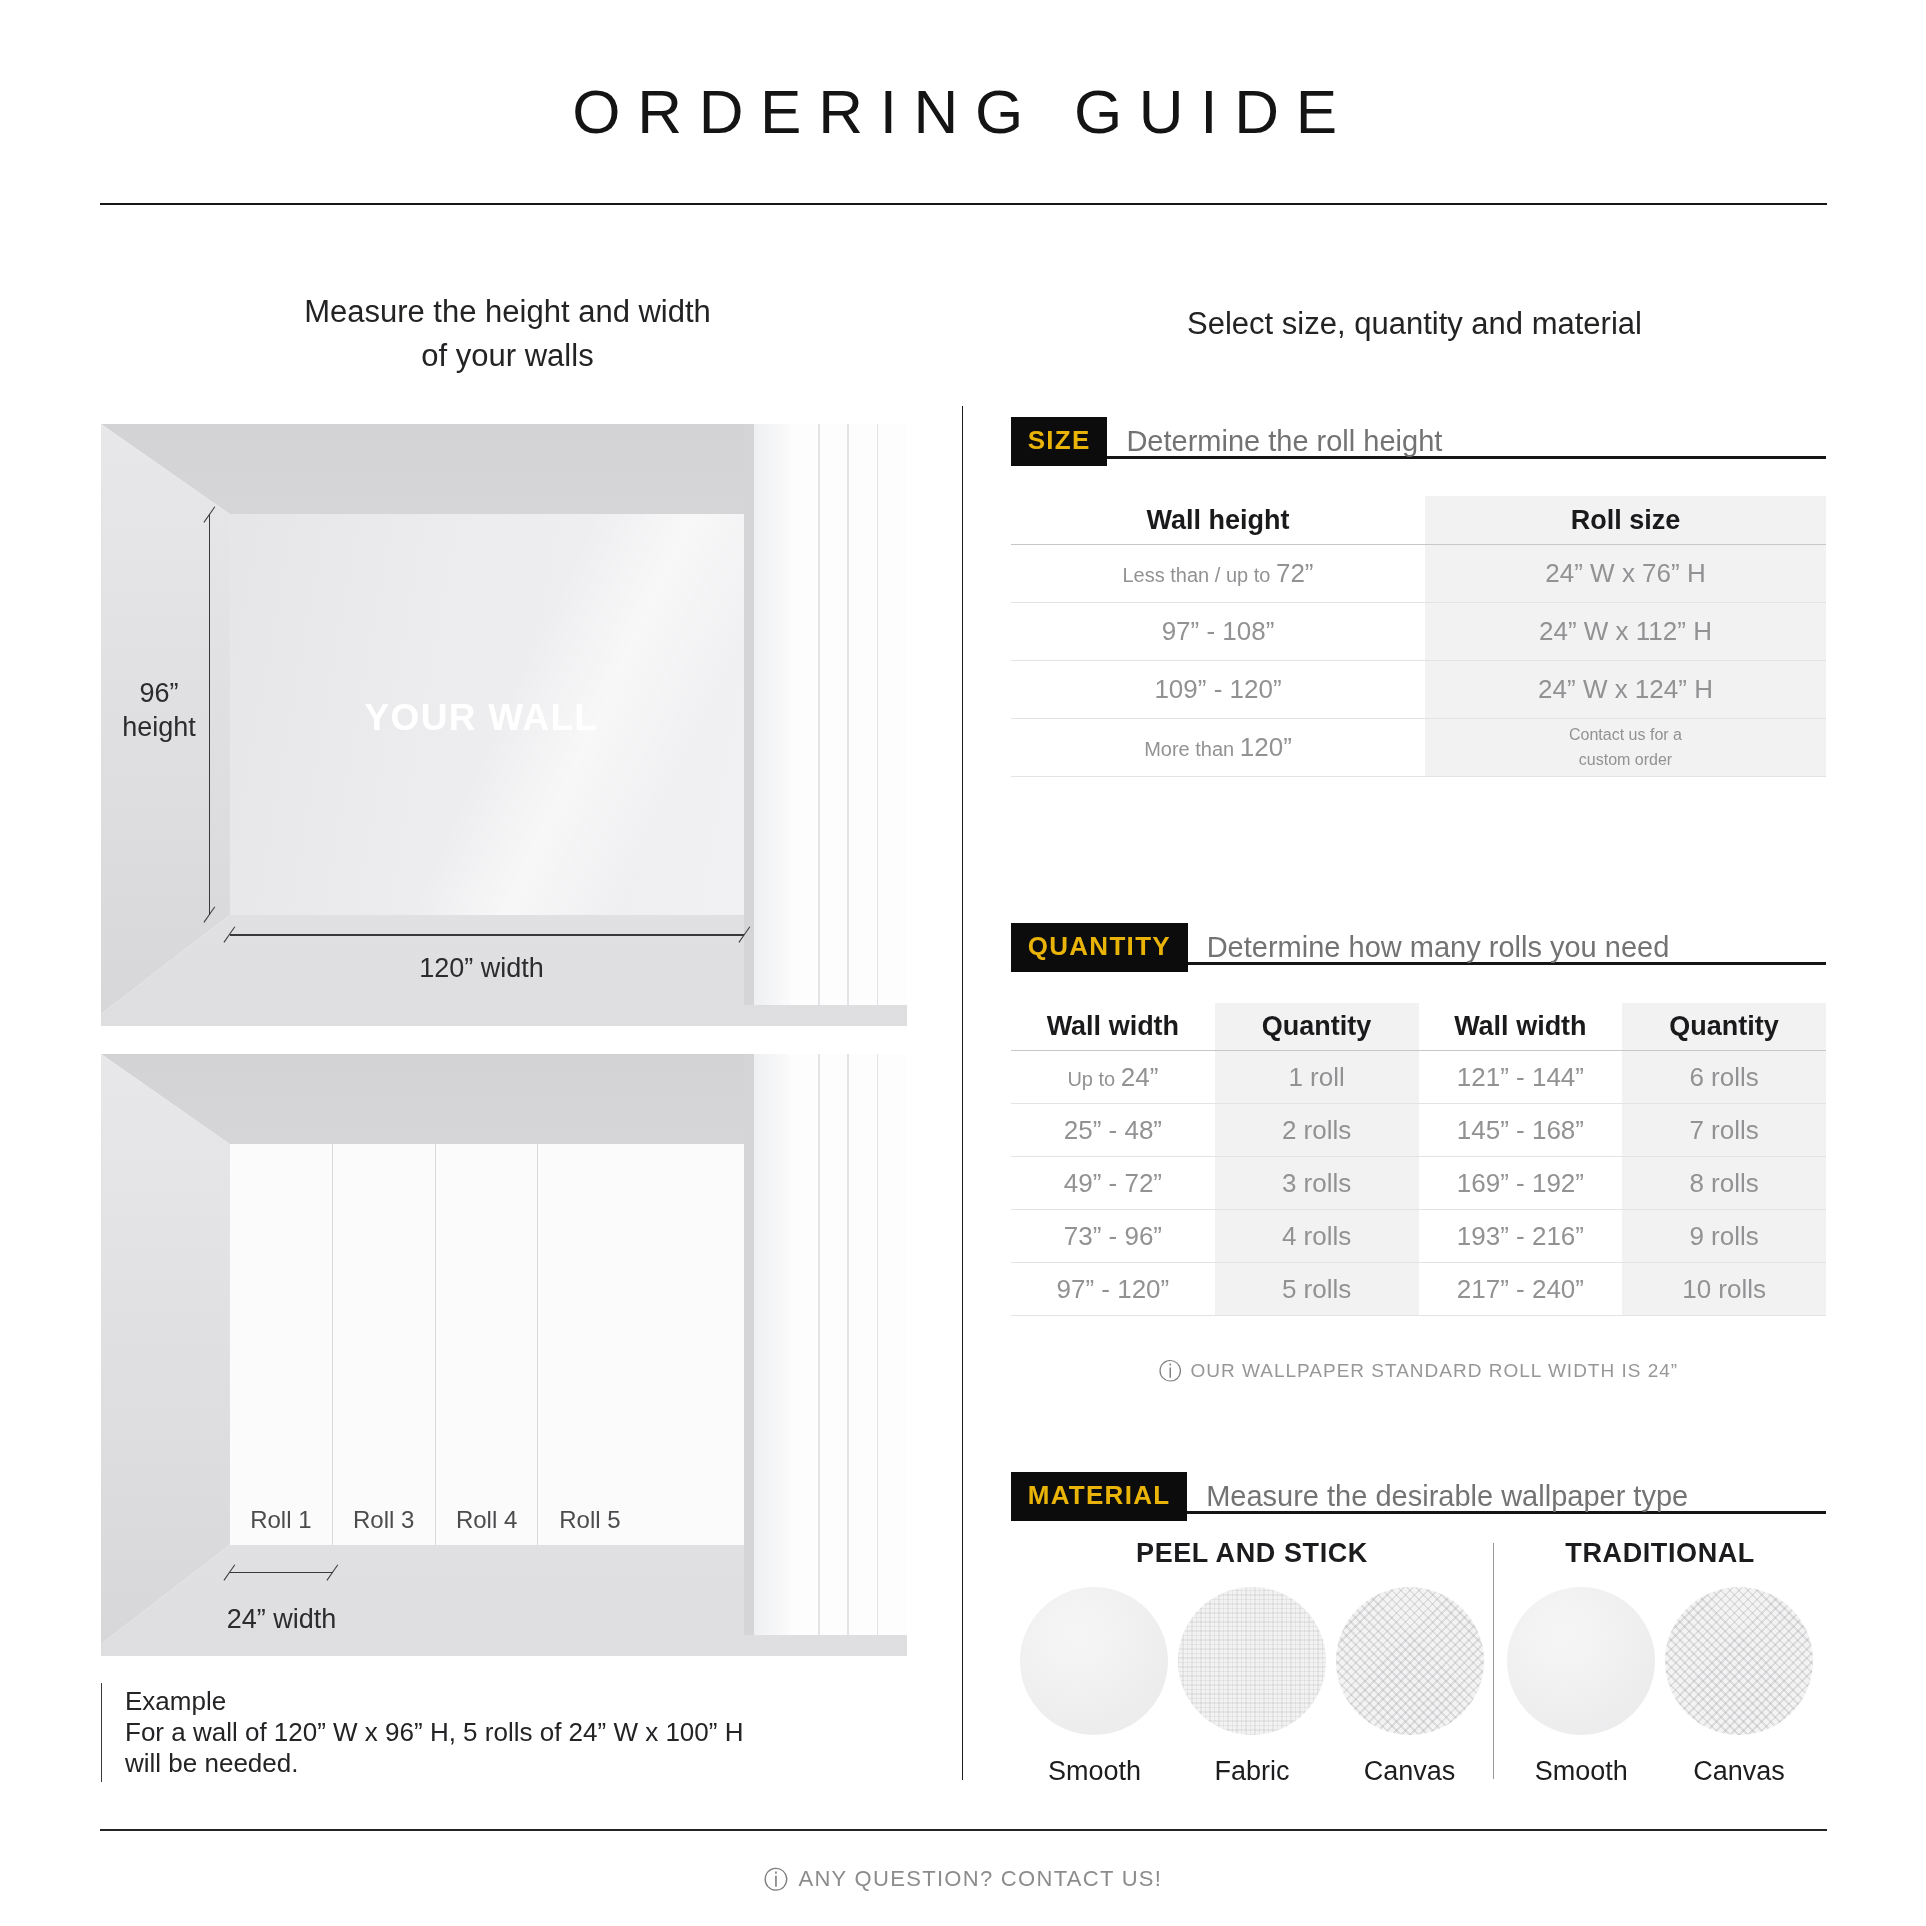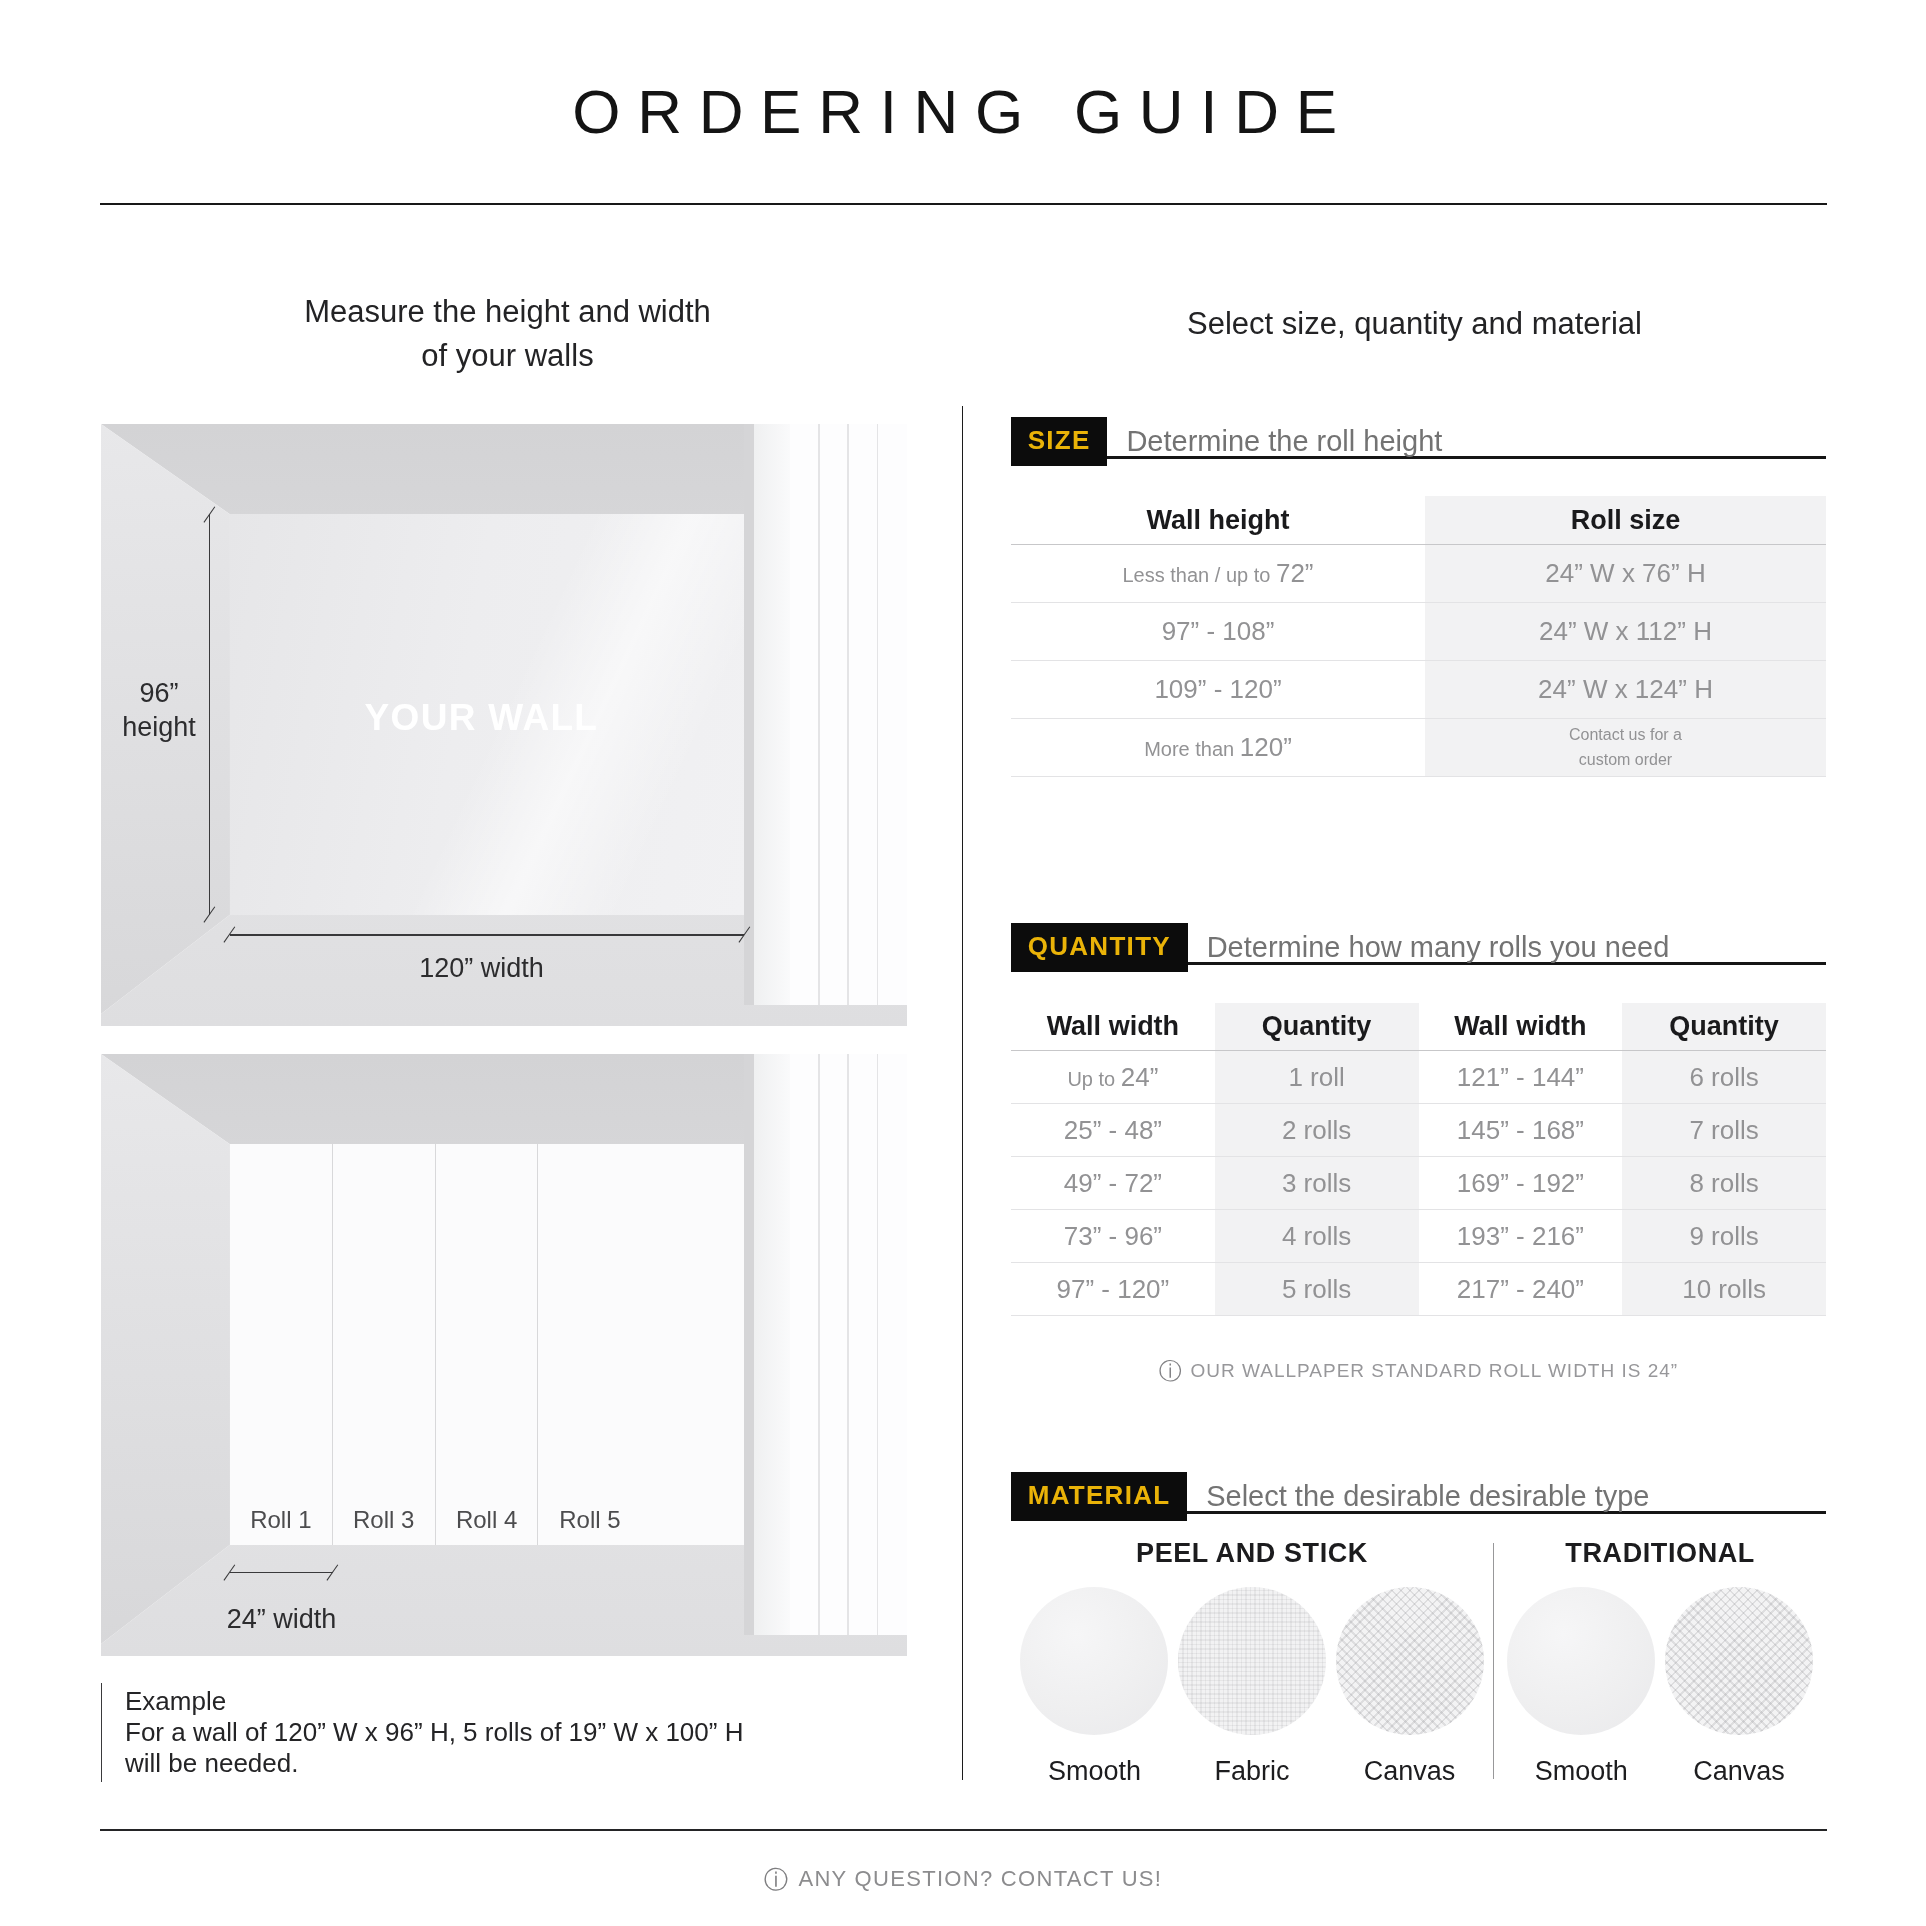--- a/index.html
+++ b/index.html
@@ -199,21 +199,21 @@
     </div>
     <div class="dim-line-h">
       <div class="tick t1"></div>
       <div class="tick t2"></div>
     </div>
     <div class="dim-label width-label">24” width</div>
   </div>
 
   <div class="example">
     <div>Example</div>
-    <div>For a wall of 120” W x 96” H, 5 rolls of 19” W x 100” H</div>
+    <div>For a wall of 120” W x 96” H, 5 rolls of 24” W x 100” H</div>
     <div>will be needed.</div>
   </div>
 
   <div class="sec-header sh-size">
     <div class="sec-rule"></div>
     <div class="sec-flex">
       <span class="badge">SIZE</span>
       <span class="sec-title">Determine the roll height</span>
     </div>
   </div>
@@ -295,21 +295,21 @@
   </div>
 
   <div class="qty-note">
     <span class="info-i">ⓘ</span><span>OUR WALLPAPER STANDARD ROLL WIDTH IS 24”</span>
   </div>
 
   <div class="sec-header sh-material">
     <div class="sec-rule"></div>
     <div class="sec-flex">
       <span class="badge">MATERIAL</span>
-      <span class="sec-title">Select the desirable desirable type</span>
+      <span class="sec-title">Measure the desirable wallpaper type</span>
     </div>
   </div>
 
   <div class="mat-groups">
     <div class="mat-group mat-g1">
       <div class="mat-title">PEEL AND STICK</div>
       <div class="swatches">
         <div class="swatch">
           <div class="circle tex-smooth"></div>
           <div class="swatch-label">Smooth</div>

